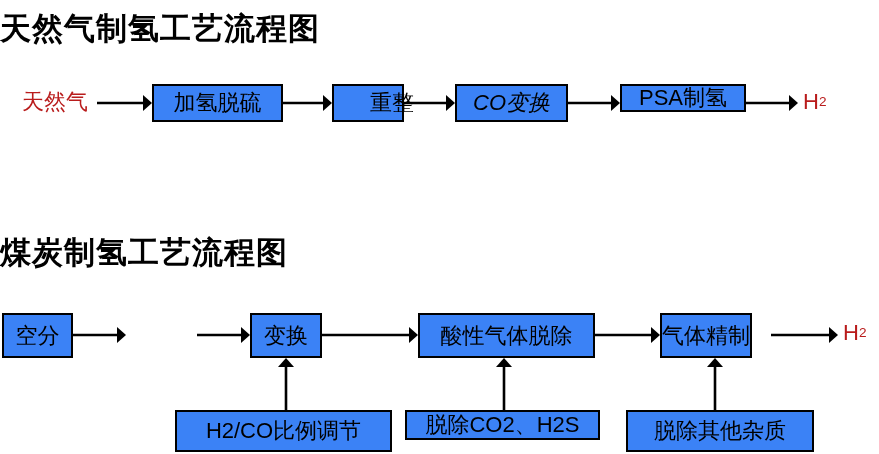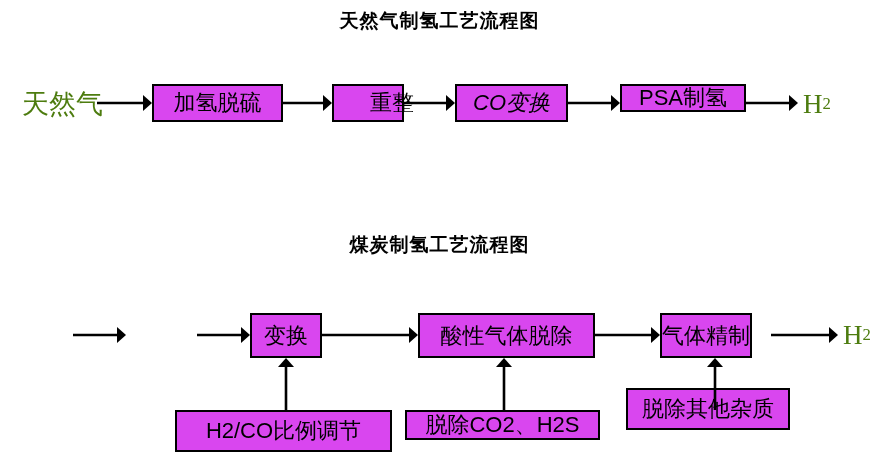--- a/index.html
+++ b/index.html
@@ -17,52 +17,50 @@
   }
   #canvas {
     position: absolute;
     left: 0; top: 0;
     width: 879px;
     height: 454px;
   }
   .title {
     position: absolute;
     width: 100%;
-    text-align: center;
-    font-size: 19px;
+    font-size: 31px;
     font-weight: bold;
     letter-spacing: 1px;
     white-space: nowrap;
     color: #000;
   }
   #title-1 { top: 8px; }
   #title-2 { top: 232px; }
 
   .node {
     position: absolute;
     box-sizing: border-box;
     border: 2px solid #000000;
-    background: #d946ef;
+    background: #3b82f6;
     display: flex;
     align-items: center;
     justify-content: center;
     font-size: 22px;
     line-height: 1;
     white-space: nowrap;
     color: #000;
   }
   .plain-label {
     position: absolute;
-    font-size: 27px;
+    font-size: 22px;
     line-height: 1;
     white-space: nowrap;
     display: flex;
     align-items: center;
-    color: #4d7c0f;
-    font-family: Liberation Serif, serif;
+    color: #b91c1c;
   }
   .plain-label sub {
     font-size: 0.62em;
     vertical-align: sub;
     line-height: 1;
   }
   svg.arrows {
     position: absolute;
     left: 0; top: 0;
     width: 879px;
@@ -97,20 +95,23 @@
     <span>PSA制氢</span>
   </div>
 
   <div class="plain-label" style="left:803px; top:91px;">
     <span>H</span>
       <sub>2</sub>
   </div>
 
   <div class="title" id="title-2">煤炭制氢工艺流程图</div>
 
+  <div class="node" style="left:2px; top:313px; width:71px; height:45px;">
+    <span>空分</span>
+  </div>
 
 
   <div class="node" style="left:418px; top:313px; width:177px; height:45px;">
     <span>酸性气体脱除</span>
   </div>
 
   <div class="node" style="left:250px; top:313px; width:72px; height:45px;">
     <span>变换</span>
   </div>
 
@@ -124,21 +125,21 @@
   </div>
 
   <div class="node" style="left:175px; top:410px; width:217px; height:42px;">
     <span>H2/CO比例调节</span>
   </div>
 
   <div class="node" style="left:405px; top:410px; width:195px; height:30px;">
     <span>脱除CO2、H2S</span>
   </div>
 
-  <div class="node" style="left:626px; top:388px; width:164px; height:42px;">
+  <div class="node" style="left:626px; top:410px; width:188px; height:42px;">
     <span>脱除其他杂质</span>
   </div>
 
   <svg class="arrows" viewBox="0 0 879 454">
 
     <g>
       <line class="ln" x1="97" y1="103" x2="143" y2="103"></line>
       <polygon class="hd" points="143,95 152,103 143,111"></polygon>
     </g>
     <g>

